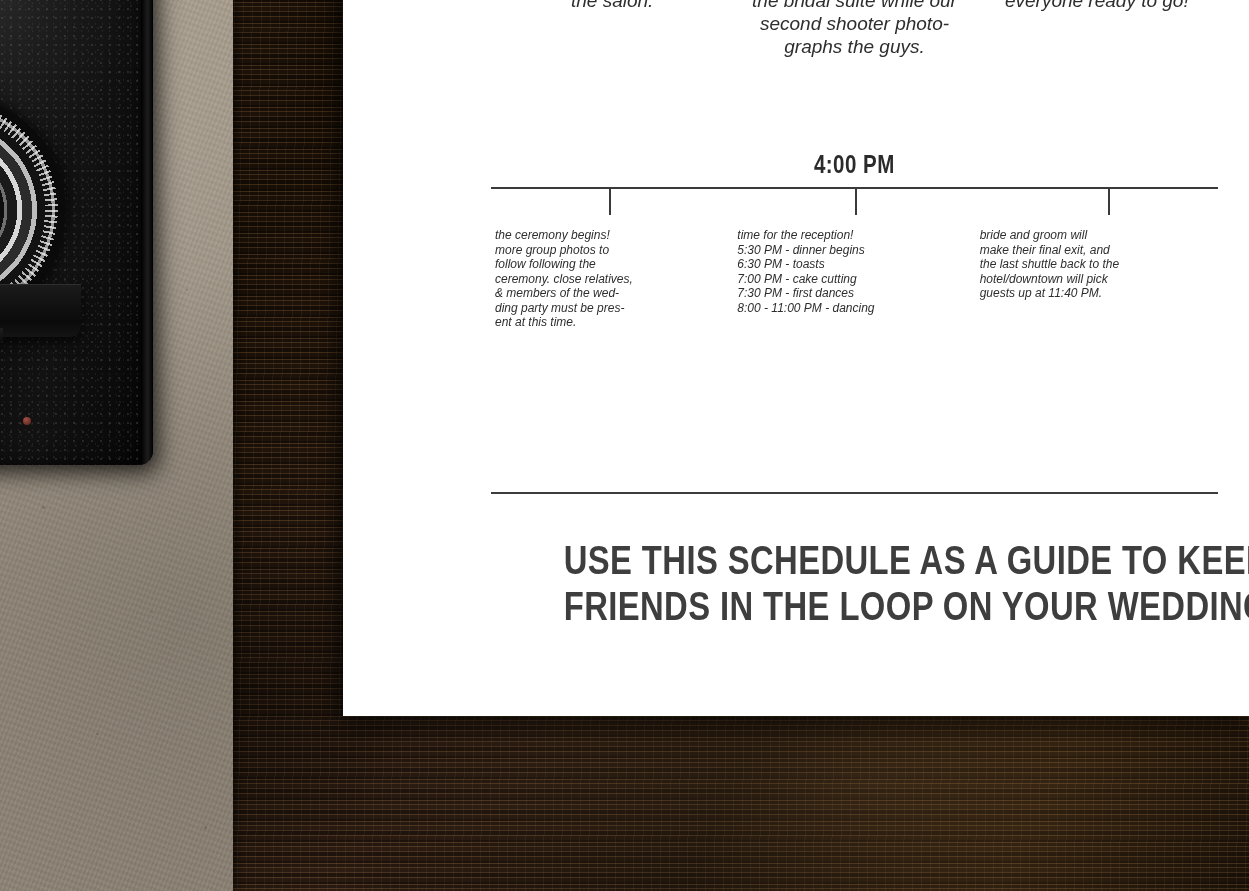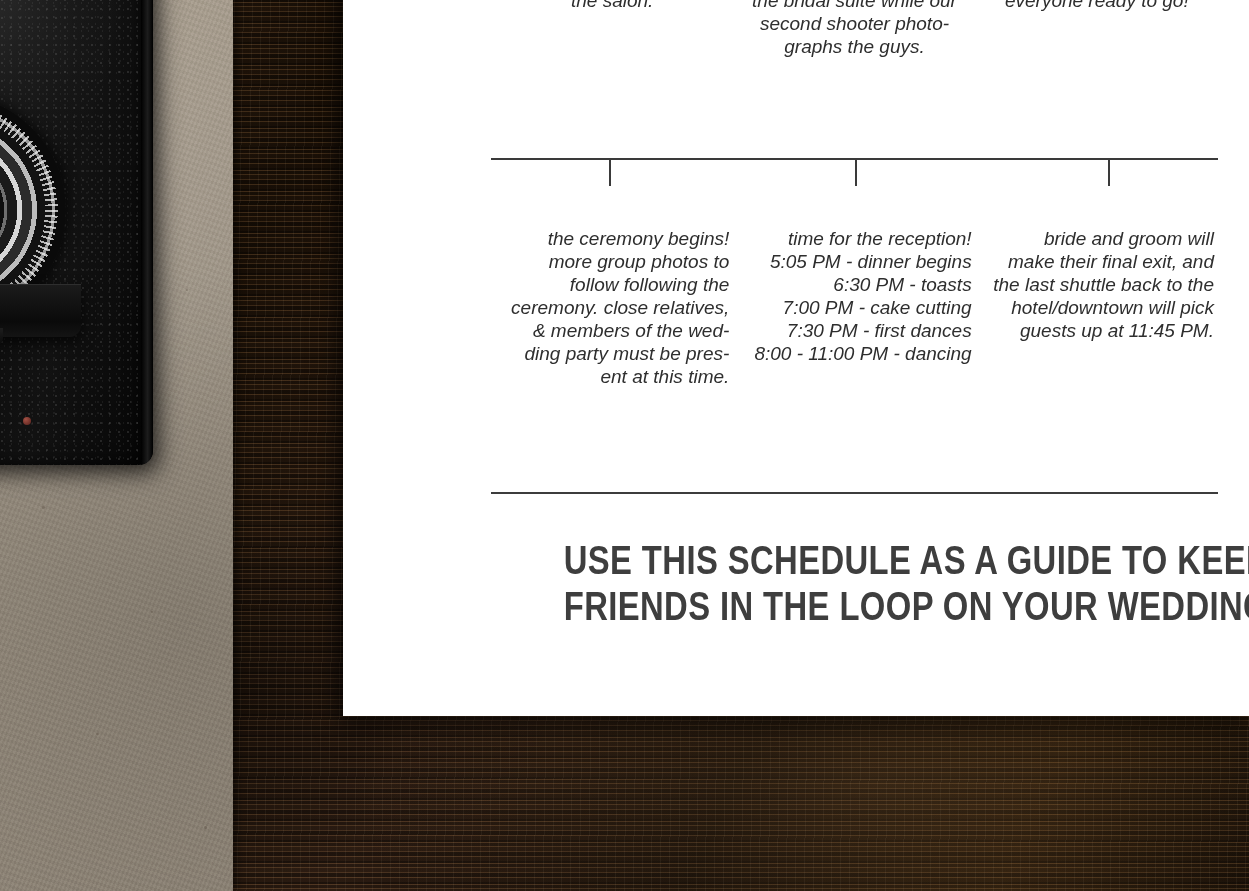--- a/index.html
+++ b/index.html
@@ -151,22 +151,22 @@
     position:relative;margin-top:8px;height:2px;background:#3a3a3a;width:727px;
   }
   .tick{position:absolute;top:0;width:2px;height:28px;background:#3a3a3a;}
 
   
   #detail-row{
     position:absolute;left:491px;top:228px;width:727px;display:flex;
   }
   #detail-row .col{flex:1 1 0;padding:0 4px;box-sizing:border-box;}
   .detail{
-    font-style:italic;font-size:19px;line-height:1.21;color:#2e2e2e;
-    text-align:right;white-space:pre-line;
+    font-style:italic;font-size:12px;line-height:1.21;color:#2e2e2e;
+    text-align:left;white-space:pre-line;
   }
 
   
   #divider{
     position:absolute;left:491px;top:492px;width:727px;height:2px;background:#3c3c3c;
   }
 
   
   #footer-headline{
     position:absolute;left:491px;top:538px;width:727px;
@@ -228,52 +228,55 @@
   </div>
   <div class="col">
     <div class="blurb">party begin shortly after,
 so it is important to have
 everyone ready to go!</div>
   </div>
 </div>
 
 <div id="timeline">
   <div id="time-labels">
+    <div class="tcol">
+      <span class="time-label">4:00 PM</span>
+    </div>
   </div>
   <div id="timeline-rule">
     <span class="tick" style="left:118px;"></span>
     <span class="tick" style="left:364px;"></span>
     <span class="tick" style="left:617px;"></span>
   </div>
 </div>
 
 <div id="detail-row">
   <div class="col">
     <div class="detail">the ceremony begins!
 more group photos to
 follow following the
 ceremony. close relatives,
 &amp; members of the wed-
 ding party must be pres-
 ent at this time.</div>
   </div>
   <div class="col">
     <div class="detail">time for the reception!
-5:05 PM - dinner begins
+5:30 PM - dinner begins
 6:30 PM - toasts
 7:00 PM - cake cutting
 7:30 PM - first dances
 8:00 - 11:00 PM - dancing</div>
   </div>
   <div class="col">
     <div class="detail">bride and groom will
 make their final exit, and
 the last shuttle back to the
 hotel/downtown will pick
-guests up at 11:45 PM.</div>
+guests up at 11:40 PM.</div>
   </div>
 </div>
 
 <div id="divider"></div>
 
 <div id="footer-headline">
   <span class="headline-line">Use this schedule as a guide to keep family &amp; close</span>
   <span class="headline-line">friends in the loop on your wedding day.</span>
 </div>
 

